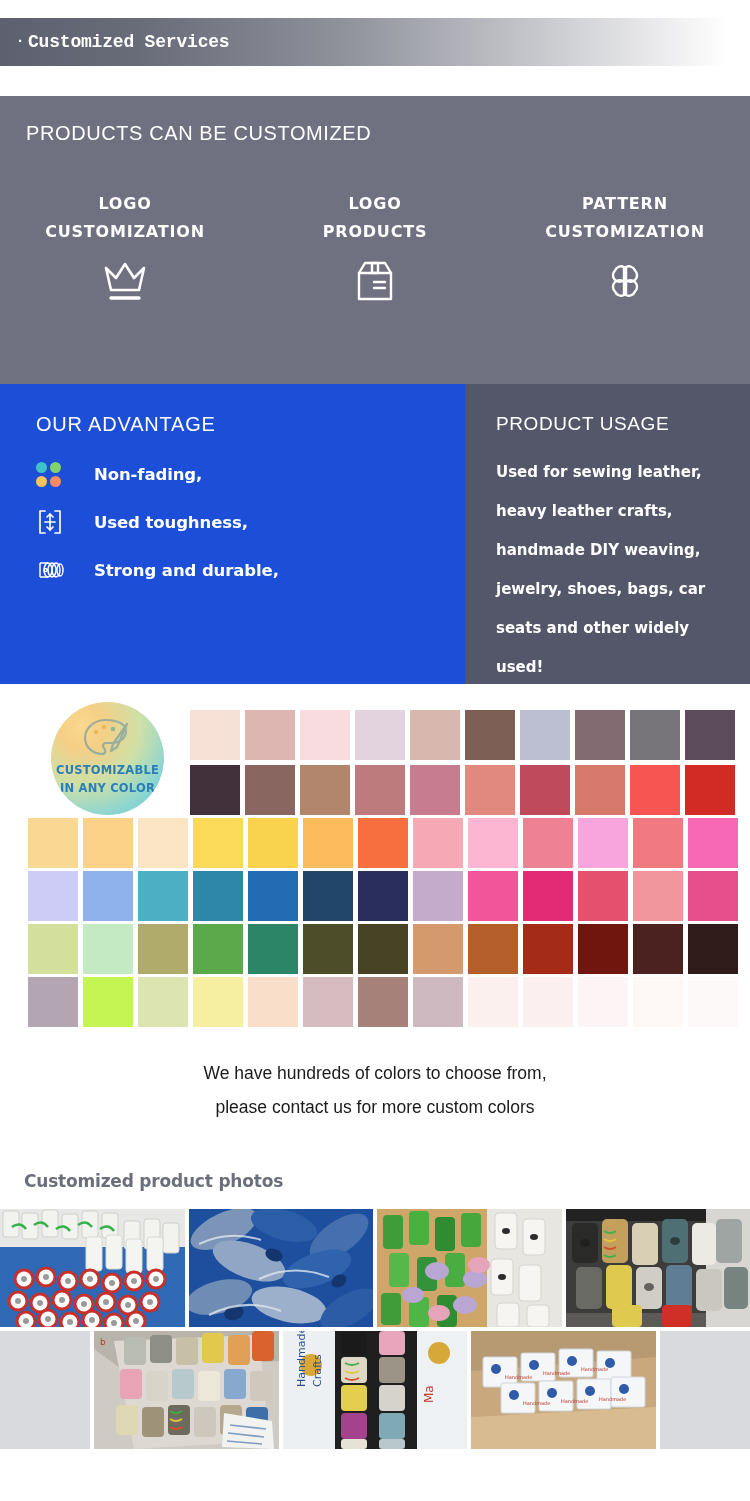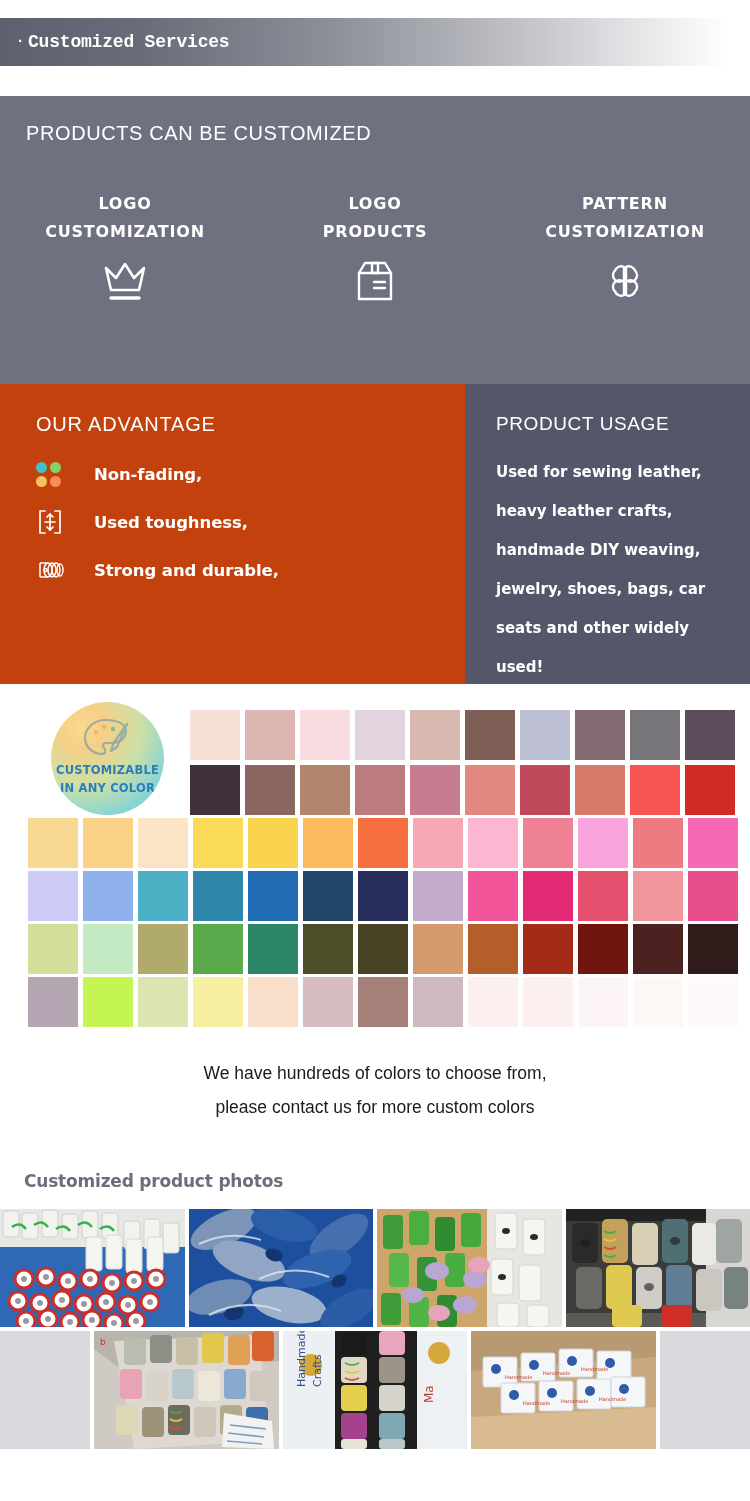--- a/index.html
+++ b/index.html
@@ -43,21 +43,21 @@
   .custom-col{flex:1;display:flex;flex-direction:column;align-items:center;}
   .custom-col-l1,.custom-col-l2{
     color:#ffffff;font-size:16px;font-weight:bold;letter-spacing:0.8px;
     font-family:"DejaVu Sans", sans-serif;
   }
   .custom-col-l2{margin-top:9px;}
   .custom-icon{margin-top:16px;height:48px;display:flex;align-items:center;justify-content:center;}
 
   
   .adv{
-    position:absolute;left:0;top:384px;width:465px;height:300px;background:#c2410c;
+    position:absolute;left:0;top:384px;width:465px;height:300px;background:#1d4ed8;
   }
   .adv-title{
     position:absolute;left:36px;top:29px;color:#ffffff;font-size:20px;letter-spacing:0.8px;
   }
   .adv-list{position:absolute;left:36px;top:66px;width:400px;}
   .adv-item{display:flex;align-items:center;height:48px;}
   .adv-ico{width:44px;min-width:44px;height:34px;display:flex;align-items:center;}
   .adv-txt{
     color:#ffffff;font-size:16.5px;font-weight:bold;margin-left:14px;
     font-family:"DejaVu Sans", sans-serif;letter-spacing:-0.1px;

